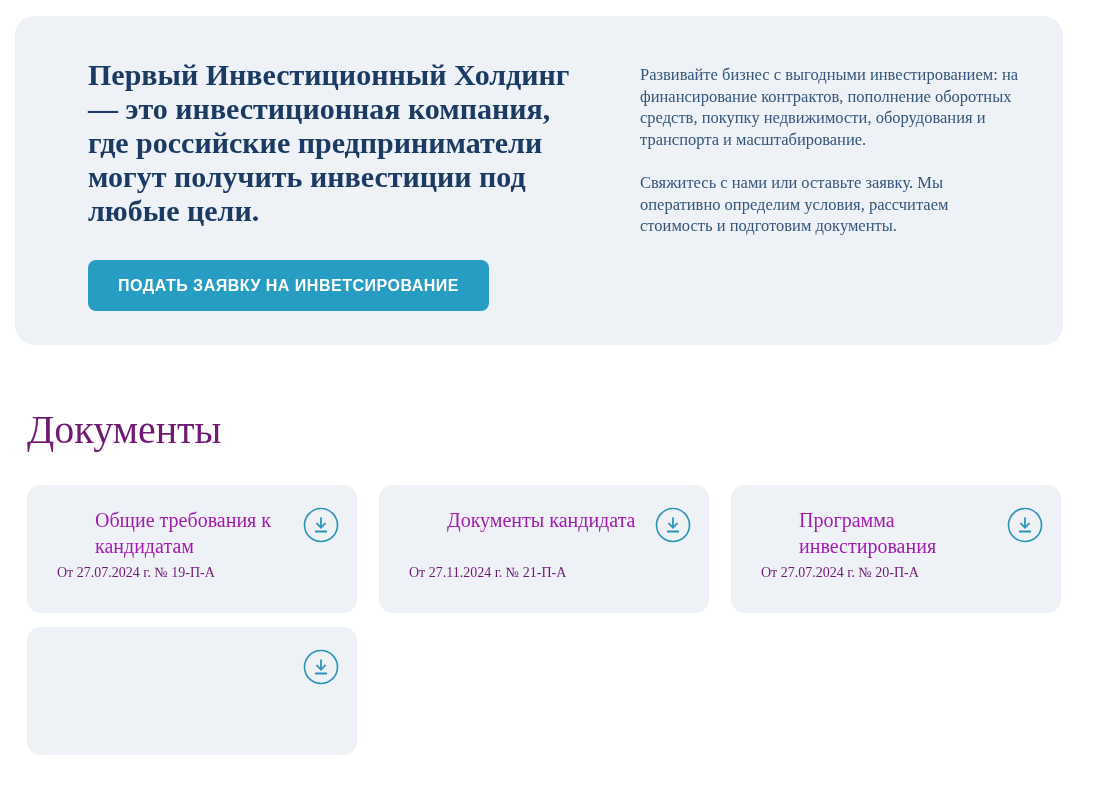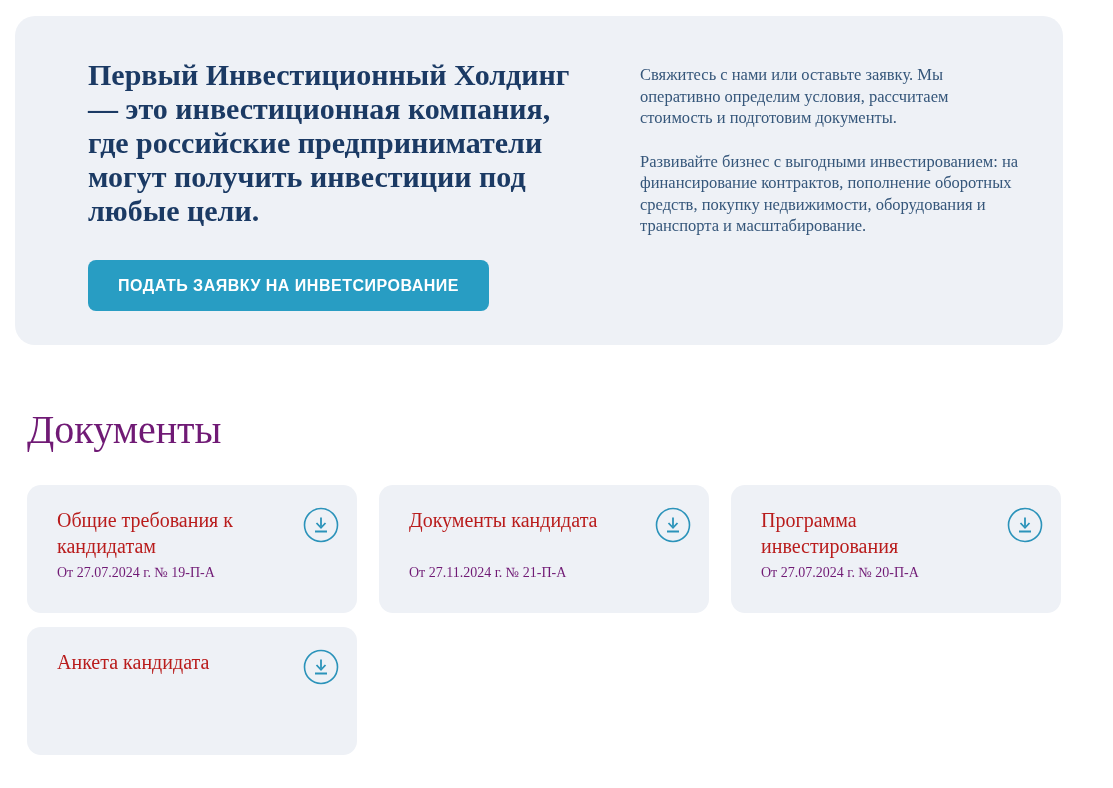--- a/index.html
+++ b/index.html
@@ -79,21 +79,22 @@
     height: 128px;
     background: #eef1f6;
     border-radius: 14px;
     padding: 22px 62px 0 30px;
   }
   .card-title {
     width: 218px;
     height: 58px;
     font-size: 20px;
     line-height: 26px;
-    color: #b91c1c;
+    color: #a21caf;
+    margin-left: 38px;
   }
   .card-date {
     font-size: 14px;
     color: #701a75;
   }
   .download-button {
     position: absolute;
     top: 22px;
     right: 18px;
     width: 36px;
@@ -108,22 +109,22 @@
 </style>
 </head>
 <body>
 
 <section class="hero">
   <div class="hero-left">
     <h1 class="hero-title">Первый Инвестиционный Холдинг — это инвестиционная компания, где российские предприниматели могут получить инвестиции под любые цели.</h1>
     <button class="cta-button">ПОДАТЬ ЗАЯВКУ НА ИНВЕТСИРОВАНИЕ</button>
   </div>
   <div class="hero-right">
+    <p>Развивайте бизнес с выгодными инвестированием: на финансирование контрактов, пополнение оборотных средств, покупку недвижимости, оборудования и транспорта и масштабирование.</p>
     <p>Свяжитесь с нами или оставьте заявку. Мы оперативно определим условия, рассчитаем стоимость и подготовим документы.</p>
-    <p>Развивайте бизнес с выгодными инвестированием: на финансирование контрактов, пополнение оборотных средств, покупку недвижимости, оборудования и транспорта и масштабирование.</p>
   </div>
 </section>
 
 <section class="docs">
   <h2 class="docs-heading">Документы</h2>
 
   <div class="cards">
 
     <div class="card">
       <div class="card-title">Общие требования к кандидатам</div>
@@ -164,21 +165,20 @@
             <circle cx="18" cy="18" r="16.5" stroke="currentColor" stroke-width="1.6"></circle>
             <path d="M18 10.5 V19.5" stroke="currentColor" stroke-width="1.8"></path>
             <path d="M13.5 16 L18 20.8 L22.5 16" stroke="currentColor" stroke-width="1.8" fill="none"></path>
             <path d="M12 24.5 H24" stroke="currentColor" stroke-width="2"></path>
           </svg>
         </span>
       </button>
     </div>
 
     <div class="card">
-      <div class="card-title">Анкета кандидата</div>
       <div class="card-date"></div>
       <button class="download-button">
         <span>
           <svg width="36" height="36" viewBox="0 0 36 36" fill="none">
             <circle cx="18" cy="18" r="16.5" stroke="currentColor" stroke-width="1.6"></circle>
             <path d="M18 10.5 V19.5" stroke="currentColor" stroke-width="1.8"></path>
             <path d="M13.5 16 L18 20.8 L22.5 16" stroke="currentColor" stroke-width="1.8" fill="none"></path>
             <path d="M12 24.5 H24" stroke="currentColor" stroke-width="2"></path>
           </svg>
         </span>

